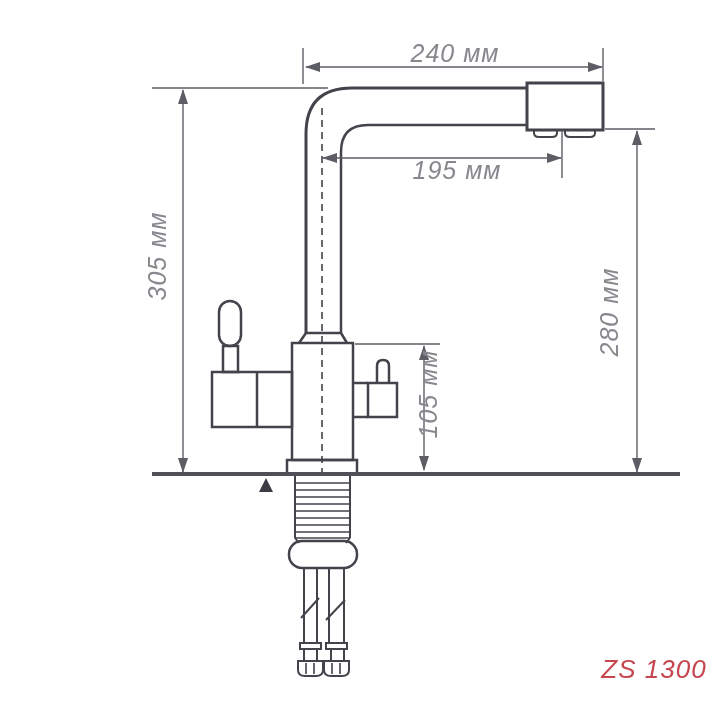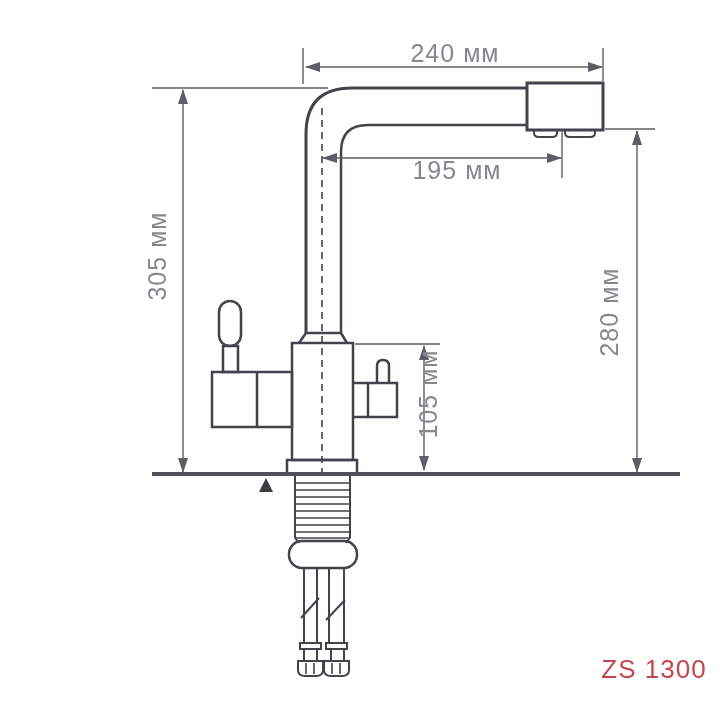--- a/index.html
+++ b/index.html
@@ -9,20 +9,21 @@
     width: 720px;
     height: 720px;
     overflow: hidden;
     font-family: "Liberation Sans", sans-serif;
   }
   .canvas {
     position: relative;
     width: 576px;
     height: 720px;
     background: #ffffff;
+    font-style: italic;
   }
   svg { display: block; }
   .dim-text {
     font-family: "Liberation Sans", sans-serif;
     font-size: 25px;
     letter-spacing: 1px;
     fill: #87878d;
   }
   .model-text {
     font-family: "Liberation Sans", sans-serif;

